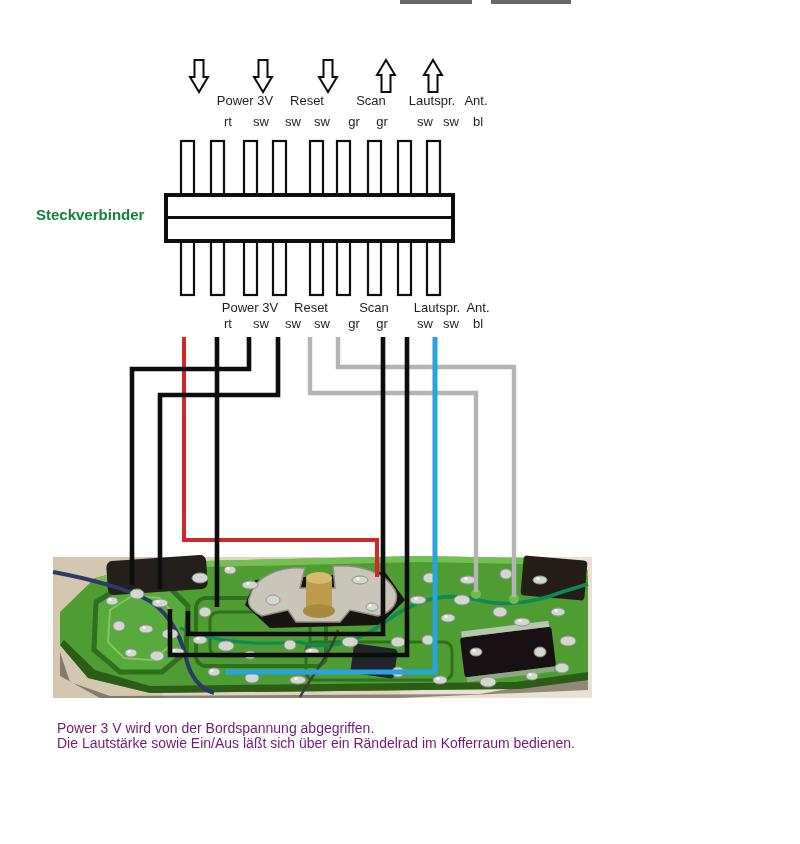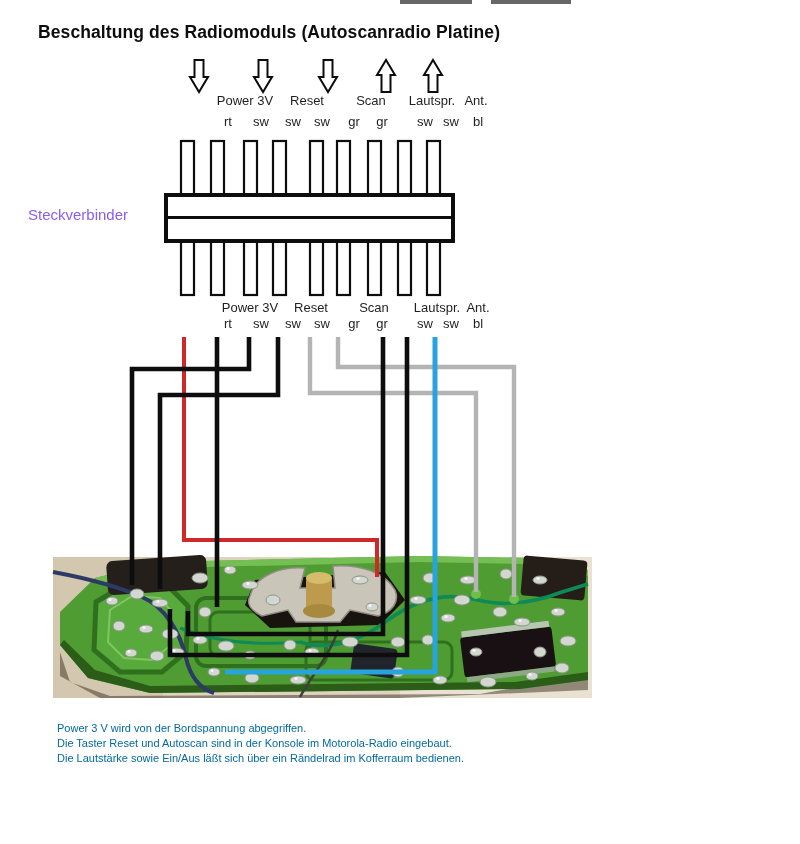--- a/index.html
+++ b/index.html
@@ -8,42 +8,41 @@
     font-family:"Liberation Sans","DejaVu Sans",sans-serif;color:#141414;
   }
   .artifact span{position:absolute;top:0;height:4px;background:#4c4c4c;opacity:.85;}
   .artifact .a1{left:400px;width:72px;}
   .artifact .a2{left:491px;width:80px;}
   .page-title{
     position:absolute;left:38px;top:22px;margin:0;
     font-size:17.5px;font-weight:bold;color:#0d0d0d;letter-spacing:.1px;white-space:nowrap;
   }
   .connector-label{
-    position:absolute;left:28px;top:206px;
-    font-size:15px;font-weight:normal;color:#8b5cf6;white-space:nowrap;
+    position:absolute;left:36px;top:206px;
+    font-size:15px;font-weight:bold;color:#15803d;white-space:nowrap;
   }
   svg.diagram{position:absolute;left:0;top:0;}
   .sig-label,.code-label{
     position:absolute;transform:translateX(-50%);
     font-size:13px;color:#1f1f1f;white-space:nowrap;margin-left:44px;
   }
   .notes{position:absolute;left:57px;top:721px;}
-  .note-line{font-size:11px;line-height:14.9px;color:#0369a1;white-space:nowrap;}
+  .note-line{font-size:14px;line-height:14.9px;color:#701a75;white-space:nowrap;}
 </style>
 </head>
 <body>
 
 <div class="page">
 
   <div class="artifact">
     <span class="a1"></span>
     <span class="a2"></span>
   </div>
 
-  <h1 class="page-title">Beschaltung des Radiomoduls (Autoscanradio Platine)</h1>
 
   <svg class="diagram" width="800" height="844" viewBox="0 0 800 844">
 
     <g>
       <rect x="53" y="557" width="539" height="141" fill="#ded3bf"></rect>
       <rect x="400" y="557" width="192" height="141" fill="#e9e1d2"></rect>
       <rect x="53" y="557" width="110" height="141" fill="#d3c7b0"></rect>
       <path d="M60 652 L70 682 L110 696 L480 694 L588 674 L588 690 L400 698 L100 698 L60 676 Z" fill="#3a2f22" opacity="0.5"></path>
       <path d="M95 578 L160 562 L420 556 L530 558 L588 570 L588 680 L520 689 L150 693 L88 678 L60 645 L60 612 Z" fill="#4f9d32"></path>
       <path d="M95 578 L160 562 L420 556 L530 558 L588 570 L588 576 L525 564 L420 562 L163 568 L98 584 Z" fill="#79c257" opacity="0.9"></path>
@@ -219,16 +218,15 @@
       <span class="code-label" style="left: 381px; top: 114px;">sw</span>
       <span class="code-label" style="left: 381px; top: 316px;">sw</span>
       <span class="code-label" style="left: 407px; top: 114px;">sw</span>
       <span class="code-label" style="left: 407px; top: 316px;">sw</span>
       <span class="code-label" style="left: 434px; top: 114px;">bl</span>
       <span class="code-label" style="left: 434px; top: 316px;">bl</span>
     </div>
 
   <div class="notes" id="notes">
       <div class="note-line">Power 3 V wird von der Bordspannung abgegriffen.</div>
-      <div class="note-line">Die Taster Reset und Autoscan sind in der Konsole im Motorola-Radio eingebaut.</div>
       <div class="note-line">Die Lautstärke sowie Ein/Aus läßt sich über ein Rändelrad im Kofferraum bedienen.</div>
     </div>
 </div>
 
 </body></html>

